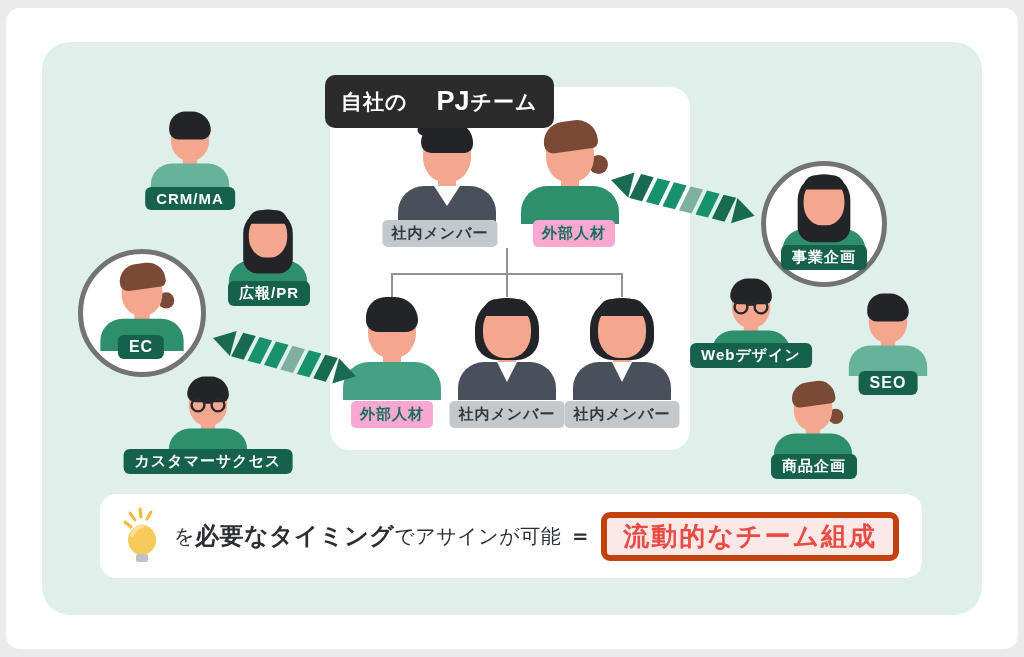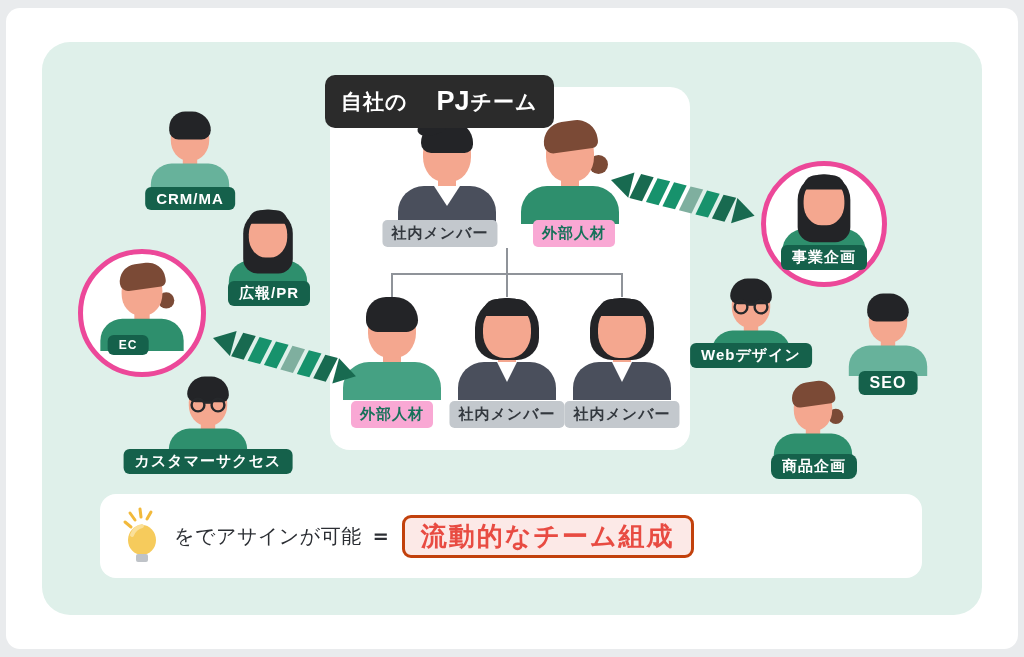--- a/index.html
+++ b/index.html
@@ -39,21 +39,21 @@
   }
   .member-badge.external { background:#f9a8d4; color:#17715A; }
   .role-badge {
     position:absolute; transform:translateX(-50%); z-index:22;
     background:#15614B; color:#ffffff; font-size:15px; font-weight:700;
     padding:3px 11px; border-radius:6px; white-space:nowrap; letter-spacing:1px;
   }
   
   .big-circle {
     position:absolute; border-radius:50%; background:#fff;
-    border:5px solid #ec4899; z-index:20;
+    border:5px solid #737373; z-index:20;
   }
   .big-circle .role-badge { z-index:24; }
   
   .avatar {
     position:absolute; width:104px; height:100px; z-index:12;
     transform:translateX(-50%) scale(var(--s,1)); transform-origin:top center;
     --skin:#F4A78F; --hair:#232427; --shirt:#2E8F6D;
   }
   .avatar > div { position:absolute; }
   .av-head { left:28px; top:2px; width:48px; height:56px; background:var(--skin);
@@ -105,21 +105,21 @@
   .note-bar {
     position:absolute; left:100px; top:494px; width:822px; height:84px;
     background:#ffffff; border-radius:16px; z-index:25;
     display:flex; align-items:center; padding-left:18px;
   }
   .note-text { display:flex; align-items:center; color:#2B2E33; margin-left:8px; }
   .note-text .em { font-size:24px; font-weight:800; letter-spacing:0.5px; }
   .note-text .rg { font-size:20px; font-weight:500; letter-spacing:0.5px; }
   .note-text .eq { font-size:22px; font-weight:700; margin:0 10px 0 8px; }
   .note-highlight {
-    border:3px solid #c2410c; background:#FCE9E7; color:#E84B42;
+    border:6px solid #c2410c; background:#FCE9E7; color:#E84B42;
     font-size:26px; font-weight:800; letter-spacing:2px;
     padding:1px 16px; border-radius:9px; white-space:nowrap;
   }
 </style>
 </head>
 <body>
 
 <div class="canvas">
   <div class="panel" style="left:36px;top:34px;"></div>
 </div>
@@ -199,21 +199,21 @@
 <div class="role-badge" style="left:269px;top:281px;">広報/PR</div>
 
 <div class="big-circle" style="left:78px;top:249px;width:128px;height:128px;">
   <div class="avatar s-green h-brown" style="left:59px;top:12px;--s:.85;">
     <div class="hair-bun"></div>
     <div class="av-neck"></div>
     <div class="av-torso"></div>
     <div class="av-head"></div>
     <div class="hair-cap bun-cap"></div>
   </div>
-  <div class="role-badge" style="left:45px;top:81px;font-size:12px;text-align:right;">EC</div>
+  <div class="role-badge" style="left:58px;top:81px;font-size:16px;text-align:right;">EC</div>
 </div>
 
 <div class="avatar s-green" style="left:208px;top:379px;--s:.8;">
   <div class="av-neck"></div>
   <div class="av-torso"></div>
   <div class="av-head"></div>
   <div class="hair-cap"></div>
   <div class="av-glasses">
       <span class="bridge"></span>
     </div>
@@ -250,21 +250,21 @@
 </div>
 <div class="role-badge" style="left:888px;top:371px;font-size:16px;">SEO</div>
 
 <div class="avatar s-green h-brown" style="left:813px;top:384px;--s:.8;">
   <div class="hair-bun"></div>
   <div class="av-neck"></div>
   <div class="av-torso"></div>
   <div class="av-head"></div>
   <div class="hair-cap bun-cap"></div>
 </div>
-<div class="role-badge" style="left:814px;top:454px;border-radius:8px;">商品企画</div>
+<div class="role-badge" style="left:814px;top:454px;">商品企画</div>
 
 <div class="flow-arrow" style="left:213px;top:325px;transform:rotate(15deg);">
   <div class="fa-head-l"></div>
   <div class="fa-seg fa-c1"></div>
   <div class="fa-seg fa-c2"></div>
   <div class="fa-seg fa-c2"></div>
   <div class="fa-seg fa-c3"></div>
   <div class="fa-seg fa-c2"></div>
   <div class="fa-seg fa-c1"></div>
   <div class="fa-head-r"></div>
@@ -287,17 +287,18 @@
       <line x1="12" y1="8" x2="17" y2="15"></line>
       <line x1="22" y1="4" x2="23" y2="12"></line>
       <line x1="33" y1="7" x2="29" y2="14"></line>
     </g>
     <ellipse cx="24" cy="35" rx="14" ry="15" fill="#F6CB5C"></ellipse>
     <path d="M14 30 a14 15 0 0 1 10 -9" stroke="#FAE09A" stroke-width="4" fill="none" stroke-linecap="round"></path>
     <rect x="18" y="49" width="12" height="8" rx="2" fill="#BFC3C8"></rect>
   </svg>
   <div class="note-text">
     <span class="rg">を</span>
+    <span class="em">必要なタイミング</span>
     <span class="rg">でアサインが可能</span>
     <span class="eq">＝</span>
   </div>
   <div class="note-highlight">流動的なチーム組成</div>
 </div>
 
 </body></html>

